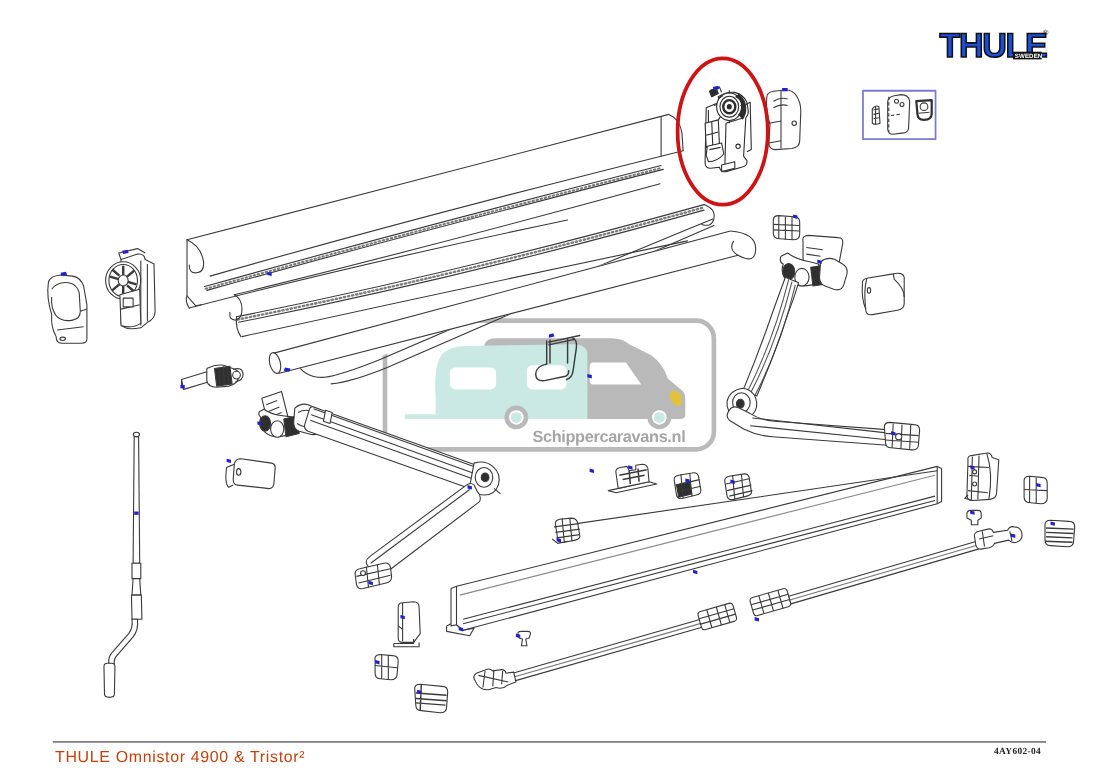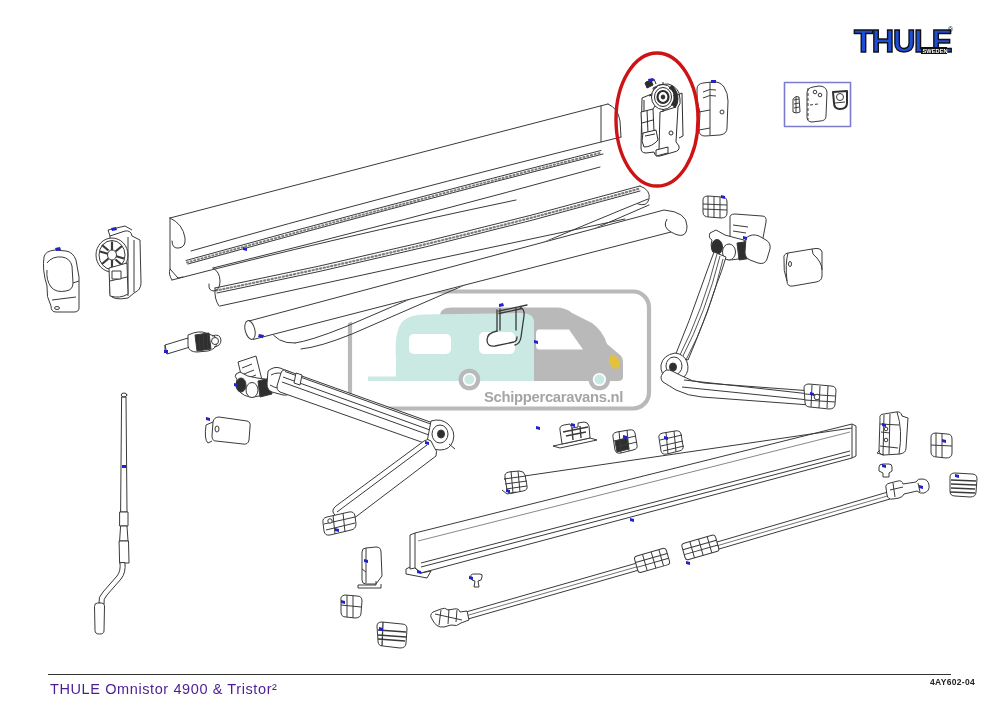--- a/index.html
+++ b/index.html
@@ -2,22 +2,22 @@
 <html><head>
 <meta charset="utf-8">
 <style>
 html,body{margin:0;padding:0;background:#fff;width:1000px;height:704px;overflow:hidden;}
 *{font-family:"Liberation Sans",sans-serif;}
 #page{position:relative;width:1000px;height:704px;background:#fff;}
 svg{position:absolute;top:0;left:0;}
 .logo{position:absolute;left:854px;top:26px;width:100px;height:35px;}
 .logo .t{font-weight:bold;font-size:31px;letter-spacing:-1.2px;color:#1d4ed8;line-height:1;-webkit-text-stroke:1.4px #101010;}
 .foot{position:absolute;left:48px;top:674px;width:903px;border-top:1.2px solid #333;}
-.ftxt{position:absolute;left:50px;top:681px;font-size:14.5px;letter-spacing:0.6px;color:#4c1d95;}
-.fref{position:absolute;left:875px;top:677px;width:100px;text-align:right;font-size:8.5px;font-weight:bold;color:#222;letter-spacing:0.3px;}
+.ftxt{position:absolute;left:50px;top:681px;font-size:14.5px;letter-spacing:0.6px;color:#c2410c;}
+.fref{position:absolute;left:875px;top:677px;width:100px;text-align:center;font-size:8.5px;font-weight:bold;color:#222;letter-spacing:0.3px;font-family:Liberation Serif, serif;}
 </style>
 </head>
 <body>
 <div id="page">
 <svg width="1000" height="704" viewBox="0 0 1000 704">
 
 <g id="wm">
  <rect x="350" y="291.5" width="299" height="117" rx="16" fill="none" stroke="#b9b9b9" stroke-width="4.2"></rect>
  <path id="van" fill="#b9b9b9" d="M440,381 L440,316 Q440,307.5 452,307.5 L556,307.5 Q566,307.5 572,313 L592,323 Q603,331 607,344 L620,355 Q623,357 623,364 L623,377 Q623,381 618,381 Z"></path>
  <path id="cara" fill="#c9e9e2" d="M368,381 L368,376.5 L396,376.5 L396,360 Q394,330 403,321 Q410,314.5 424,314.5 L520,313 Q534,313 534,322 L534,381 Z"></path>

